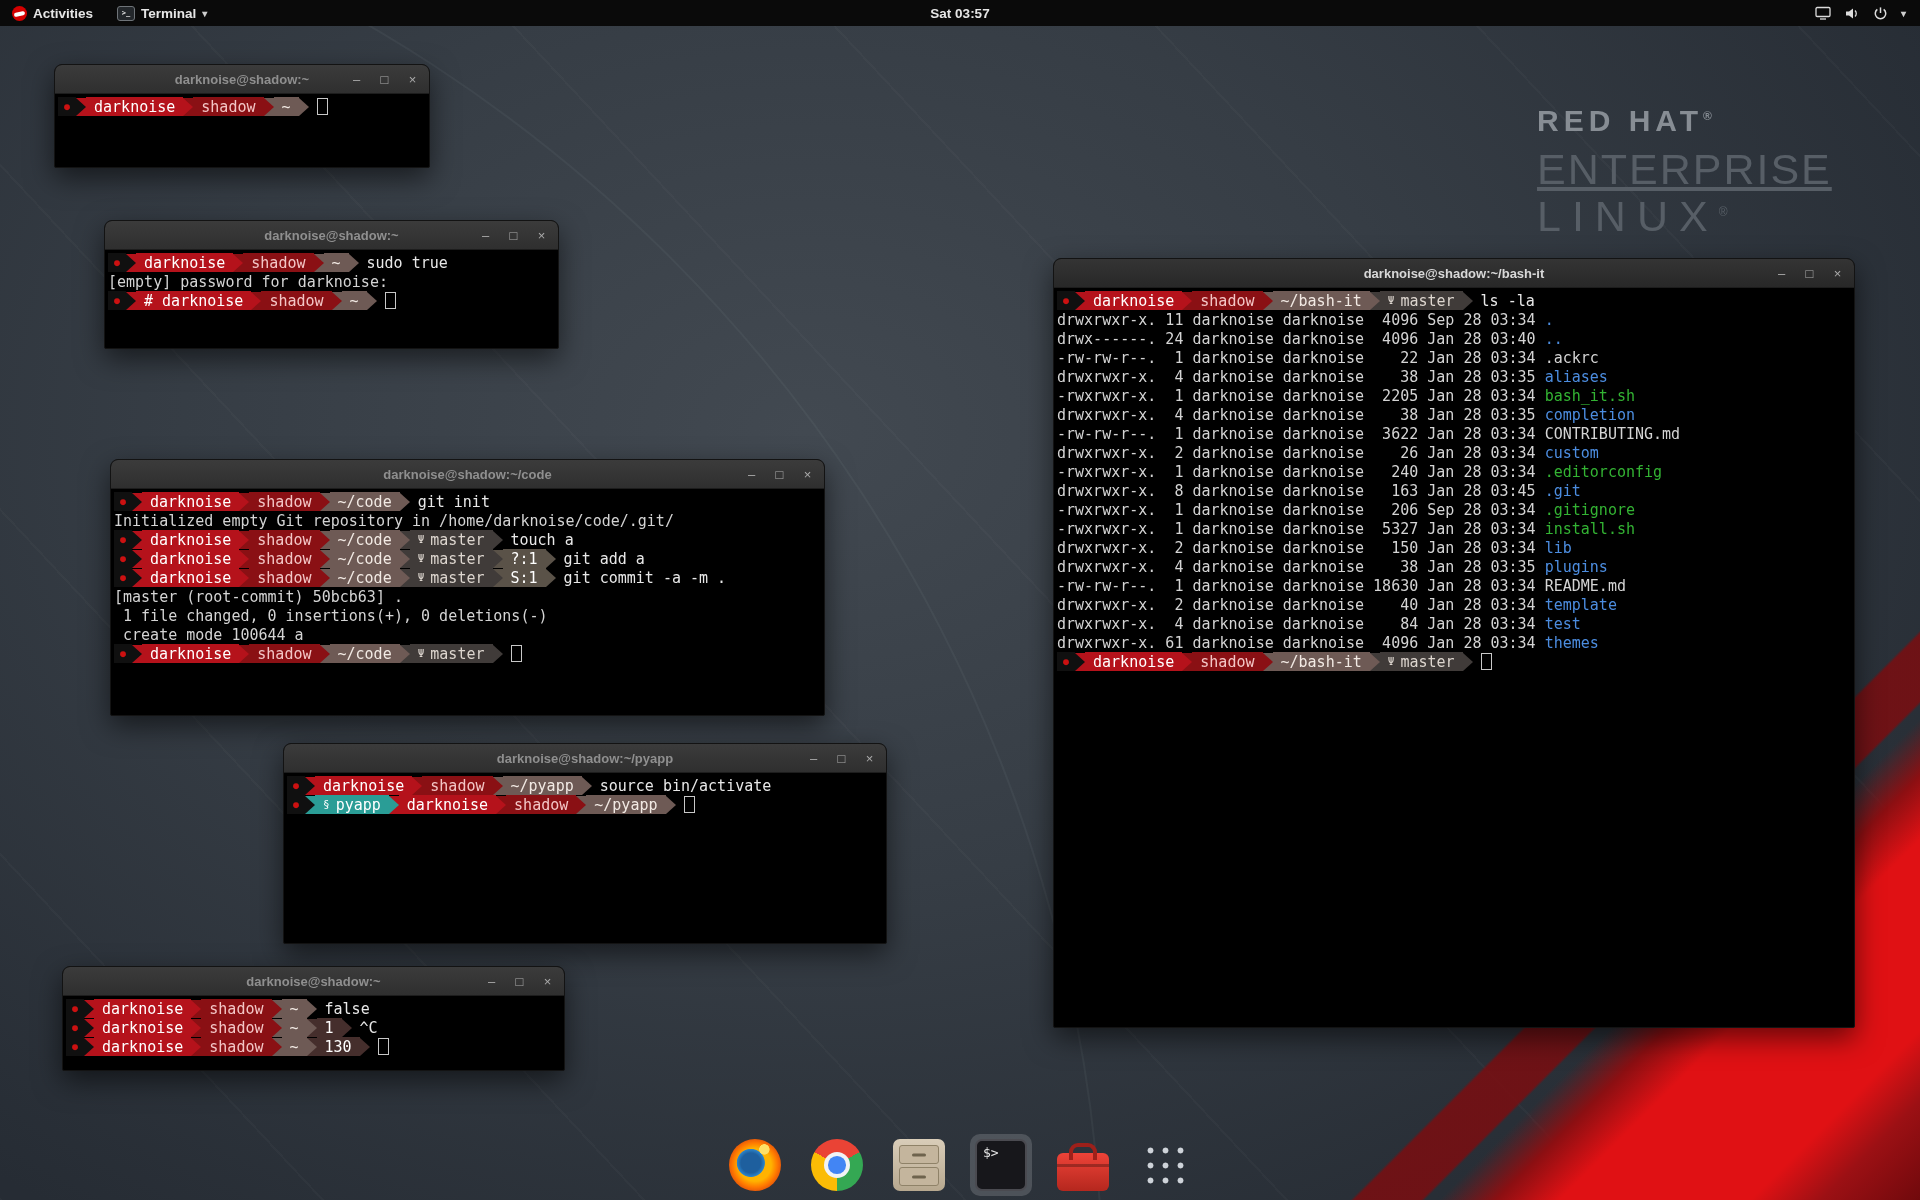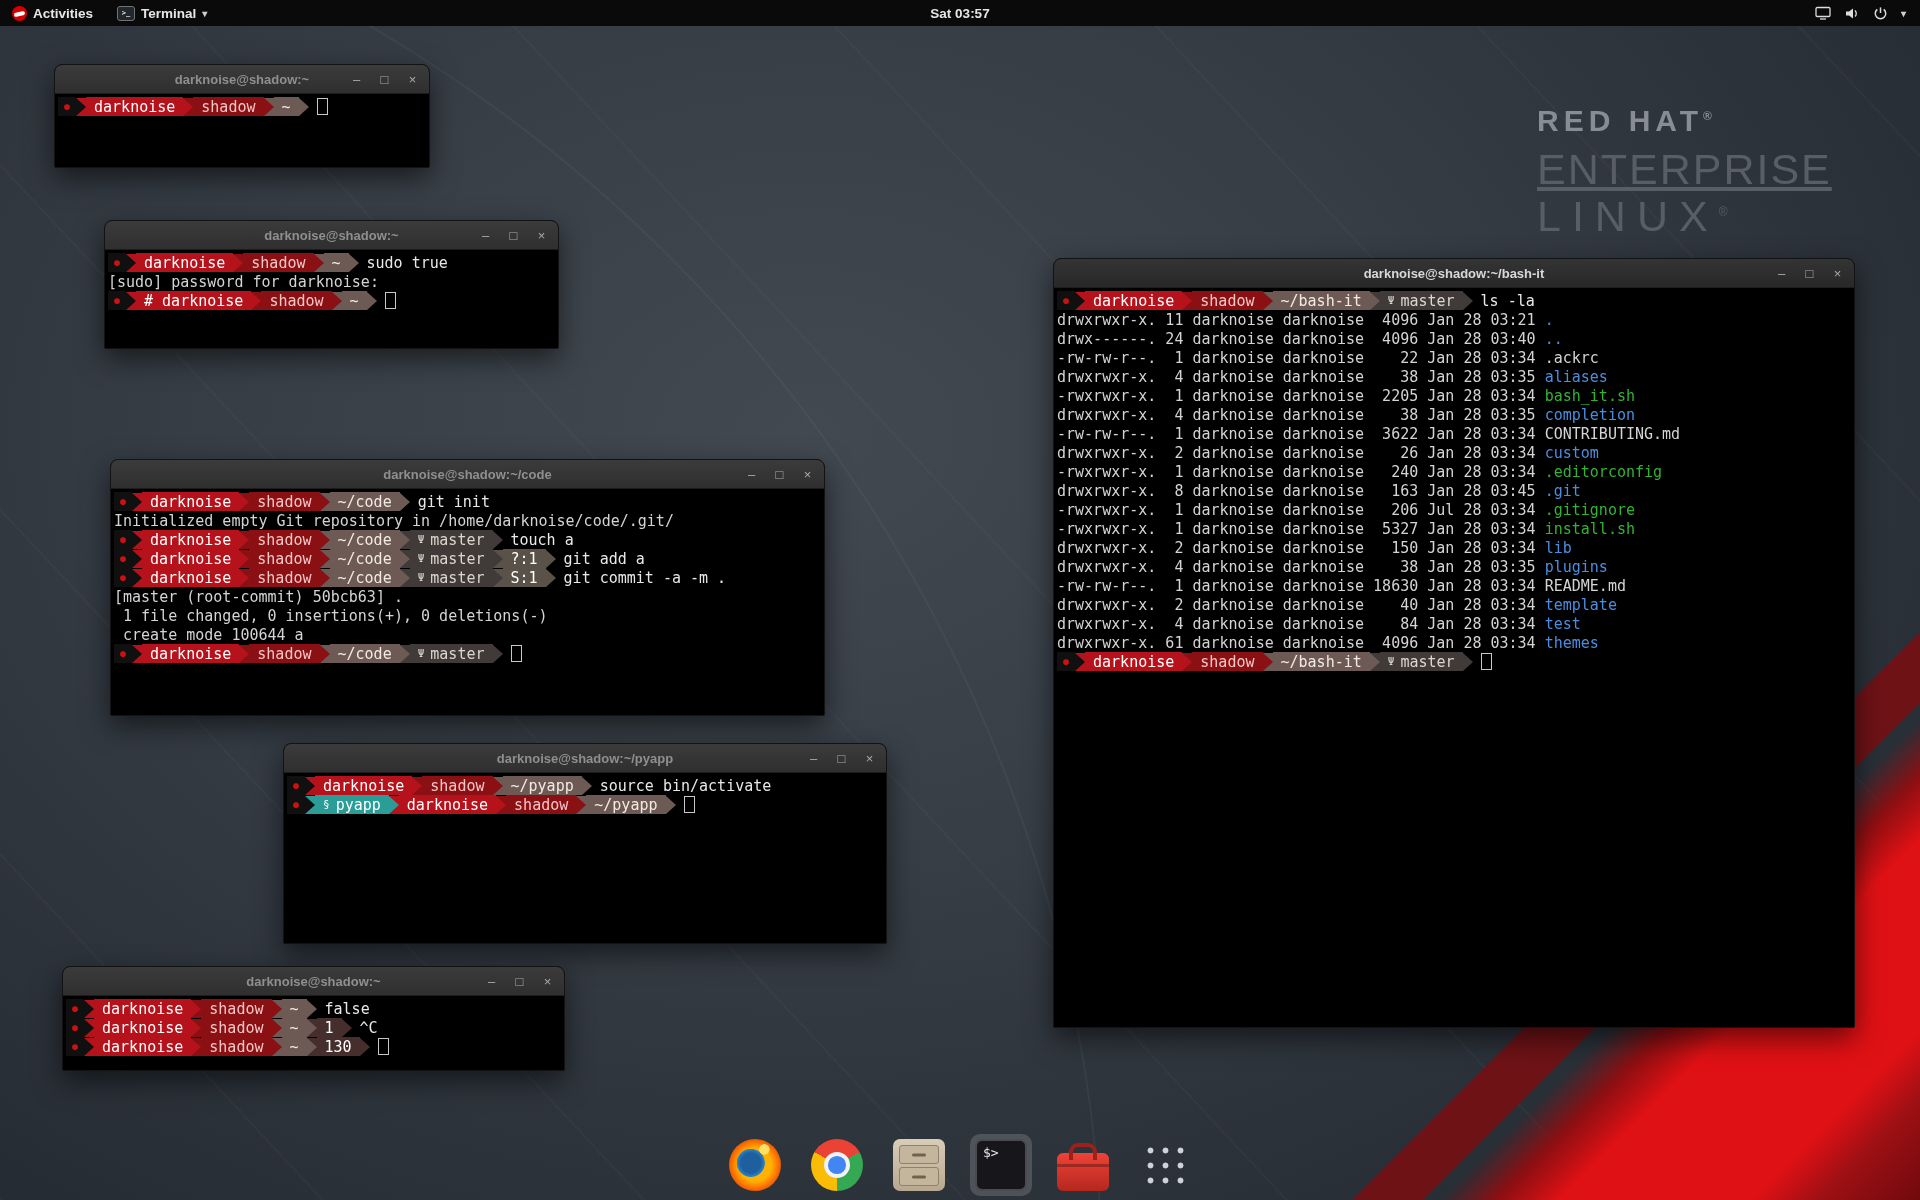--- a/index.html
+++ b/index.html
@@ -130,21 +130,21 @@
       <div class="titlebar">
         <span class="wtitle">darknoise@shadow:~</span>
         <span class="winbtns">
           <span class="winbtn">–</span>
           <span class="winbtn">□</span>
           <span class="winbtn">×</span>
         </span>
       </div>
       <div class="tcontent">
         <div class="tline"><span class="pseg seg-redhat" style="background: rgb(16, 16, 16); color: rgb(204, 17, 17);"><span class="segicon">●</span></span><span class="psep" style="border-left-color: rgb(16, 16, 16); background: rgb(181, 18, 27);"></span><span class="pseg seg-user" style="background: rgb(181, 18, 27); color: rgb(255, 255, 255);"><span>darknoise</span></span><span class="psep" style="border-left-color: rgb(181, 18, 27); background: rgb(138, 16, 20);"></span><span class="pseg seg-host" style="background: rgb(138, 16, 20); color: rgb(243, 198, 198);"><span>shadow</span></span><span class="psep" style="border-left-color: rgb(138, 16, 20); background: rgb(110, 90, 85);"></span><span class="pseg seg-path" style="background: rgb(110, 90, 85); color: rgb(242, 234, 228);"><span>~</span></span><span class="psep" style="border-left-color: rgb(110, 90, 85);"></span><span class="tout cmd" style="color: rgb(232, 232, 232);">sudo true</span></div>
-        <div class="tline"><span class="tout" style="color: rgb(212, 212, 212);">[sudo] password for darknoise:</span></div>
+        <div class="tline"><span class="tout" style="color: rgb(212, 212, 212);">[empty] password for darknoise:</span></div>
         <div class="tline"><span class="pseg seg-redhat" style="background: rgb(16, 16, 16); color: rgb(204, 17, 17);"><span class="segicon">●</span></span><span class="psep" style="border-left-color: rgb(16, 16, 16); background: rgb(181, 18, 27);"></span><span class="pseg seg-user" style="background: rgb(181, 18, 27); color: rgb(255, 255, 255);"><span># darknoise</span></span><span class="psep" style="border-left-color: rgb(181, 18, 27); background: rgb(138, 16, 20);"></span><span class="pseg seg-host" style="background: rgb(138, 16, 20); color: rgb(243, 198, 198);"><span>shadow</span></span><span class="psep" style="border-left-color: rgb(138, 16, 20); background: rgb(110, 90, 85);"></span><span class="pseg seg-path" style="background: rgb(110, 90, 85); color: rgb(242, 234, 228);"><span>~</span></span><span class="psep" style="border-left-color: rgb(110, 90, 85);"></span><span class="tcursor"></span></div>
       </div>
     </div>
     <div class="term-window w3">
       <div class="titlebar">
         <span class="wtitle">darknoise@shadow:~/code</span>
         <span class="winbtns">
           <span class="winbtn">–</span>
           <span class="winbtn">□</span>
           <span class="winbtn">×</span>
@@ -195,31 +195,31 @@
       <div class="titlebar">
         <span class="wtitle">darknoise@shadow:~/bash-it</span>
         <span class="winbtns">
           <span class="winbtn">–</span>
           <span class="winbtn">□</span>
           <span class="winbtn">×</span>
         </span>
       </div>
       <div class="tcontent">
         <div class="tline"><span class="pseg seg-redhat" style="background: rgb(16, 16, 16); color: rgb(204, 17, 17);"><span class="segicon">●</span></span><span class="psep" style="border-left-color: rgb(16, 16, 16); background: rgb(181, 18, 27);"></span><span class="pseg seg-user" style="background: rgb(181, 18, 27); color: rgb(255, 255, 255);"><span>darknoise</span></span><span class="psep" style="border-left-color: rgb(181, 18, 27); background: rgb(138, 16, 20);"></span><span class="pseg seg-host" style="background: rgb(138, 16, 20); color: rgb(243, 198, 198);"><span>shadow</span></span><span class="psep" style="border-left-color: rgb(138, 16, 20); background: rgb(110, 90, 85);"></span><span class="pseg seg-path" style="background: rgb(110, 90, 85); color: rgb(242, 234, 228);"><span>~/bash-it</span></span><span class="psep" style="border-left-color: rgb(110, 90, 85); background: rgb(64, 59, 57);"></span><span class="pseg seg-git" style="background: rgb(64, 59, 57); color: rgb(221, 214, 207);"><span class="segicon">Ψ</span><span>master</span></span><span class="psep" style="border-left-color: rgb(64, 59, 57);"></span><span class="tout cmd" style="color: rgb(232, 232, 232);">ls -la</span></div>
-        <div class="tline"><span class="tout" style="color: rgb(212, 212, 212);">drwxrwxr-x. 11 darknoise darknoise  4096 Jan 28 03:21 </span><span class="tout" style="color: rgb(76, 141, 224);">.</span></div>
+        <div class="tline"><span class="tout" style="color: rgb(212, 212, 212);">drwxrwxr-x. 11 darknoise darknoise  4096 Sep 28 03:34 </span><span class="tout" style="color: rgb(76, 141, 224);">.</span></div>
         <div class="tline"><span class="tout" style="color: rgb(212, 212, 212);">drwx------. 24 darknoise darknoise  4096 Jan 28 03:40 </span><span class="tout" style="color: rgb(76, 141, 224);">..</span></div>
         <div class="tline"><span class="tout" style="color: rgb(212, 212, 212);">-rw-rw-r--.  1 darknoise darknoise    22 Jan 28 03:34 </span><span class="tout" style="color: rgb(212, 212, 212);">.ackrc</span></div>
         <div class="tline"><span class="tout" style="color: rgb(212, 212, 212);">drwxrwxr-x.  4 darknoise darknoise    38 Jan 28 03:35 </span><span class="tout" style="color: rgb(76, 141, 224);">aliases</span></div>
         <div class="tline"><span class="tout" style="color: rgb(212, 212, 212);">-rwxrwxr-x.  1 darknoise darknoise  2205 Jan 28 03:34 </span><span class="tout" style="color: rgb(51, 179, 51);">bash_it.sh</span></div>
         <div class="tline"><span class="tout" style="color: rgb(212, 212, 212);">drwxrwxr-x.  4 darknoise darknoise    38 Jan 28 03:35 </span><span class="tout" style="color: rgb(76, 141, 224);">completion</span></div>
         <div class="tline"><span class="tout" style="color: rgb(212, 212, 212);">-rw-rw-r--.  1 darknoise darknoise  3622 Jan 28 03:34 </span><span class="tout" style="color: rgb(212, 212, 212);">CONTRIBUTING.md</span></div>
         <div class="tline"><span class="tout" style="color: rgb(212, 212, 212);">drwxrwxr-x.  2 darknoise darknoise    26 Jan 28 03:34 </span><span class="tout" style="color: rgb(76, 141, 224);">custom</span></div>
         <div class="tline"><span class="tout" style="color: rgb(212, 212, 212);">-rwxrwxr-x.  1 darknoise darknoise   240 Jan 28 03:34 </span><span class="tout" style="color: rgb(51, 179, 51);">.editorconfig</span></div>
         <div class="tline"><span class="tout" style="color: rgb(212, 212, 212);">drwxrwxr-x.  8 darknoise darknoise   163 Jan 28 03:45 </span><span class="tout" style="color: rgb(76, 141, 224);">.git</span></div>
-        <div class="tline"><span class="tout" style="color: rgb(212, 212, 212);">-rwxrwxr-x.  1 darknoise darknoise   206 Jul 28 03:34 </span><span class="tout" style="color: rgb(51, 179, 51);">.gitignore</span></div>
+        <div class="tline"><span class="tout" style="color: rgb(212, 212, 212);">-rwxrwxr-x.  1 darknoise darknoise   206 Sep 28 03:34 </span><span class="tout" style="color: rgb(51, 179, 51);">.gitignore</span></div>
         <div class="tline"><span class="tout" style="color: rgb(212, 212, 212);">-rwxrwxr-x.  1 darknoise darknoise  5327 Jan 28 03:34 </span><span class="tout" style="color: rgb(51, 179, 51);">install.sh</span></div>
         <div class="tline"><span class="tout" style="color: rgb(212, 212, 212);">drwxrwxr-x.  2 darknoise darknoise   150 Jan 28 03:34 </span><span class="tout" style="color: rgb(76, 141, 224);">lib</span></div>
         <div class="tline"><span class="tout" style="color: rgb(212, 212, 212);">drwxrwxr-x.  4 darknoise darknoise    38 Jan 28 03:35 </span><span class="tout" style="color: rgb(76, 141, 224);">plugins</span></div>
         <div class="tline"><span class="tout" style="color: rgb(212, 212, 212);">-rw-rw-r--.  1 darknoise darknoise 18630 Jan 28 03:34 </span><span class="tout" style="color: rgb(212, 212, 212);">README.md</span></div>
         <div class="tline"><span class="tout" style="color: rgb(212, 212, 212);">drwxrwxr-x.  2 darknoise darknoise    40 Jan 28 03:34 </span><span class="tout" style="color: rgb(76, 141, 224);">template</span></div>
         <div class="tline"><span class="tout" style="color: rgb(212, 212, 212);">drwxrwxr-x.  4 darknoise darknoise    84 Jan 28 03:34 </span><span class="tout" style="color: rgb(76, 141, 224);">test</span></div>
         <div class="tline"><span class="tout" style="color: rgb(212, 212, 212);">drwxrwxr-x. 61 darknoise darknoise  4096 Jan 28 03:34 </span><span class="tout" style="color: rgb(76, 141, 224);">themes</span></div>
         <div class="tline"><span class="pseg seg-redhat" style="background: rgb(16, 16, 16); color: rgb(204, 17, 17);"><span class="segicon">●</span></span><span class="psep" style="border-left-color: rgb(16, 16, 16); background: rgb(181, 18, 27);"></span><span class="pseg seg-user" style="background: rgb(181, 18, 27); color: rgb(255, 255, 255);"><span>darknoise</span></span><span class="psep" style="border-left-color: rgb(181, 18, 27); background: rgb(138, 16, 20);"></span><span class="pseg seg-host" style="background: rgb(138, 16, 20); color: rgb(243, 198, 198);"><span>shadow</span></span><span class="psep" style="border-left-color: rgb(138, 16, 20); background: rgb(110, 90, 85);"></span><span class="pseg seg-path" style="background: rgb(110, 90, 85); color: rgb(242, 234, 228);"><span>~/bash-it</span></span><span class="psep" style="border-left-color: rgb(110, 90, 85); background: rgb(64, 59, 57);"></span><span class="pseg seg-git" style="background: rgb(64, 59, 57); color: rgb(221, 214, 207);"><span class="segicon">Ψ</span><span>master</span></span><span class="psep" style="border-left-color: rgb(64, 59, 57);"></span><span class="tcursor"></span></div>
       </div>
     </div>

